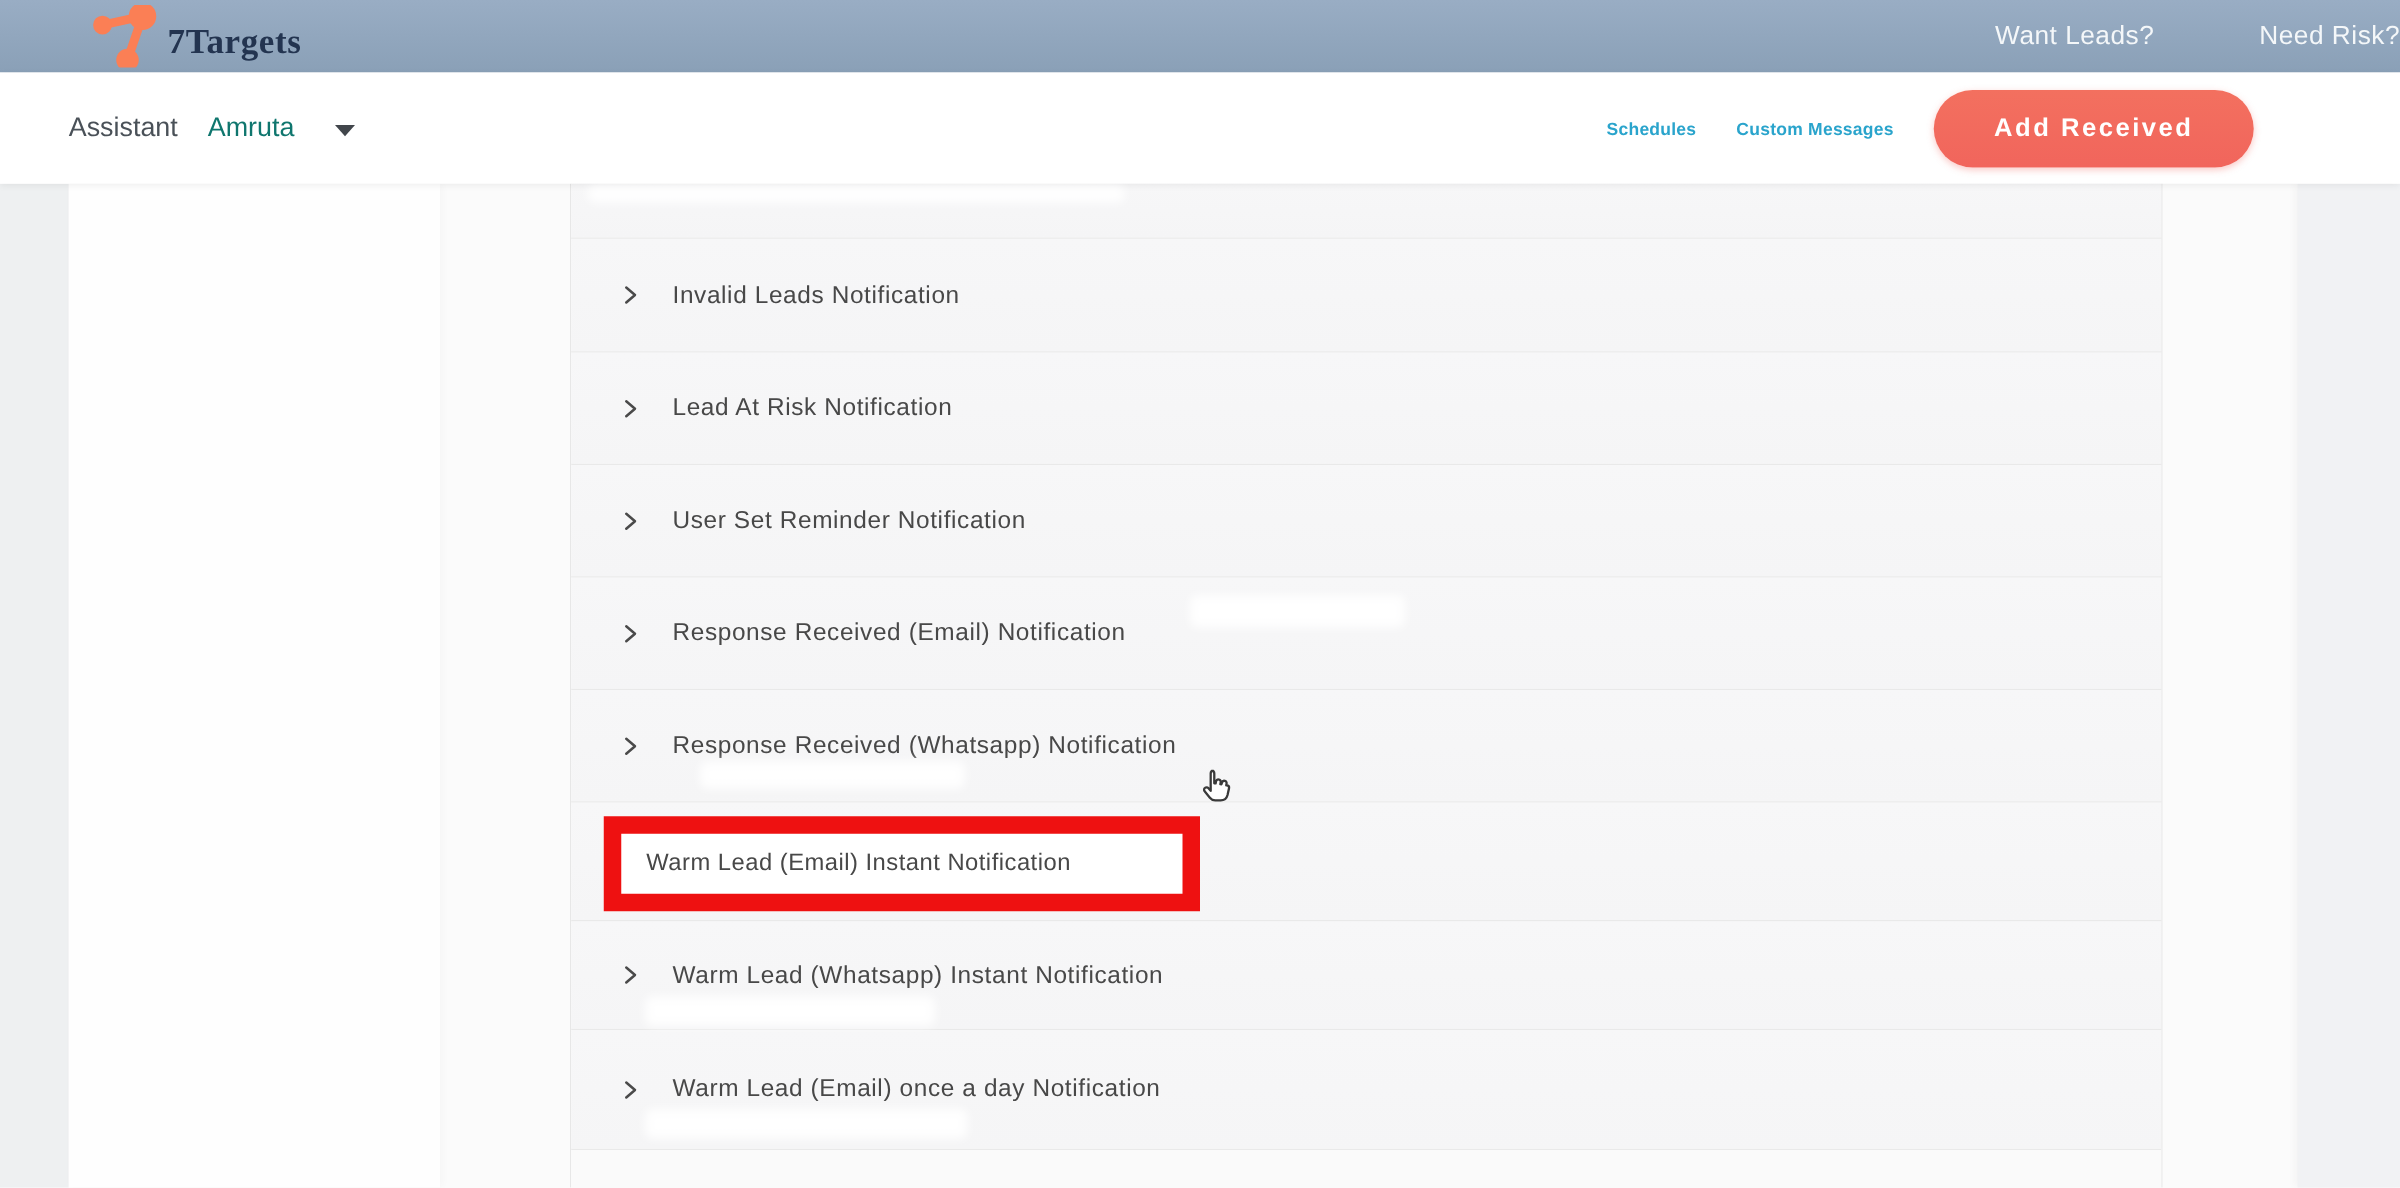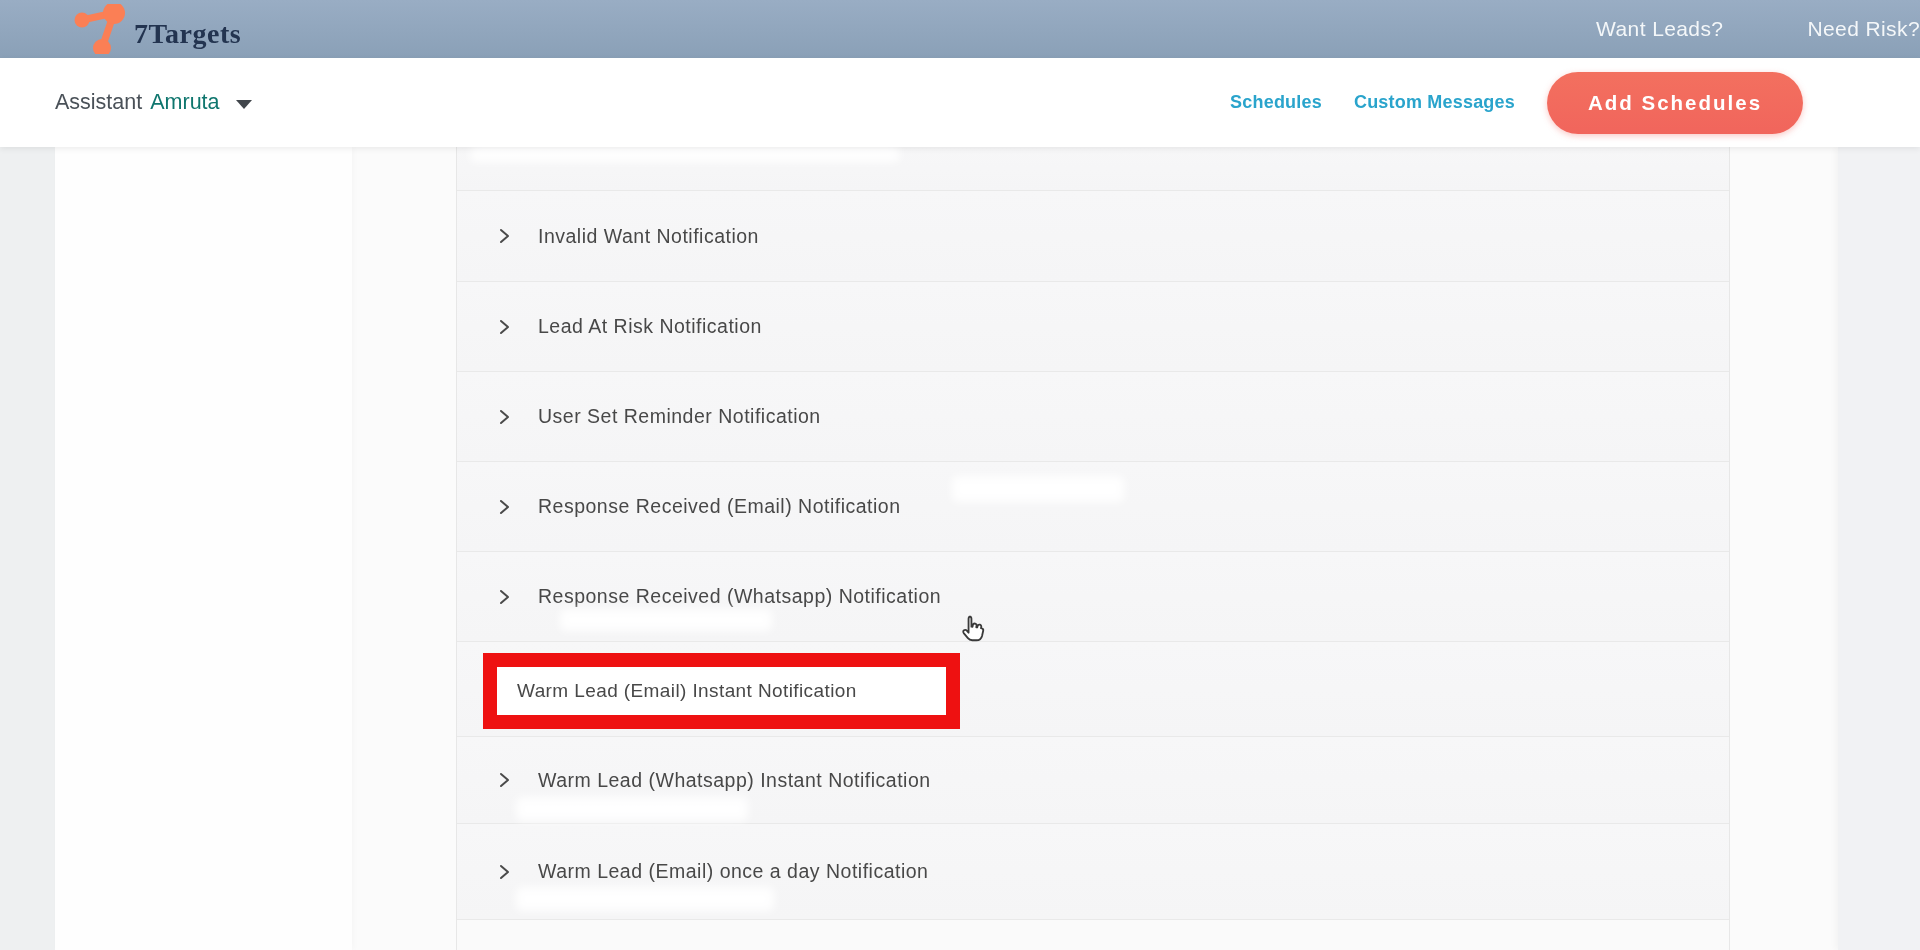--- a/index.html
+++ b/index.html
@@ -15,28 +15,28 @@
   .brand-name { font-family:"Liberation Serif", serif; font-weight:bold;
                 font-size:28px; color:#233450; margin-left:6px; line-height:1;
                 padding-bottom:6px; letter-spacing:0.5px; }
   .topbar-links { display:flex; gap:84px; }
   .topbar-link { color:#f4f7f9; font-size:21px; letter-spacing:0.4px; cursor:pointer; }
 
   
   .header { position:absolute; left:0; top:58px; width:1920px; height:89px;
             background:#ffffff; box-shadow:0 2px 6px rgba(0,0,0,0.07);
             display:flex; align-items:center; justify-content:space-between; z-index:5; }
-  .assistant { display:flex; align-items:center; margin-left:55px; font-size:21.5px; }
+  .assistant { display:flex; align-items:center; margin-left:55px; font-size:21.5px;gap:16px; }
   .assistant-label { color:#4a5158; }
   .assistant-name { color:#0f766e; margin-left:8px; }
   .caret-down { width:0; height:0; border-left:8px solid transparent;
                 border-right:8px solid transparent; border-top:9px solid #41464b;
                 margin-left:16px; margin-top:3px; }
   .header-right { display:flex; align-items:center; gap:32px; margin-right:117px; }
-  .header-link { color:#2aa4cc; font-size:18px; font-weight:bold; letter-spacing:0.2px; cursor:pointer; }
+  .header-link { color:#2aa4cc; font-size:14px; font-weight:bold; letter-spacing:0.2px; cursor:pointer; }
   .add-btn { width:256px; height:62px; border:none; border-radius:31px;
              background:linear-gradient(#f3705f,#f1655c); color:#ffffff;
              font-family:"Liberation Sans", sans-serif;
              font-size:20.5px; font-weight:bold; letter-spacing:2px;
              box-shadow:0 2px 6px rgba(241,101,92,0.35); cursor:pointer; }
 
   
   .left-gutter { position:absolute; left:0; top:147px; width:55px; height:803px;
                  background:#eef0f1; }
   .sidebar { position:absolute; left:55px; top:147px; width:297px; height:803px;
@@ -94,38 +94,38 @@
 
 <div class="header">
   <div class="assistant">
     <span class="assistant-label">Assistant</span>
     <span class="assistant-name">Amruta</span>
     <span class="caret-down"></span>
   </div>
   <div class="header-right">
     <span class="header-link">Schedules</span>
     <span class="header-link">Custom Messages</span>
-    <button class="add-btn">Add Schedules</button>
+    <button class="add-btn">Add Received</button>
   </div>
 </div>
 
 <div class="left-gutter"></div>
 <div class="sidebar"></div>
 <div class="right-band"></div>
 
 <div class="card">
   <div class="acc-row partial-top"></div>
 
   <div class="acc-row" style="height:91px">
     <span class="chev">
         <svg width="13" height="18" viewBox="0 0 13 18">
           <polyline points="3,3 10,9 3,15" fill="none" stroke="#4a4a4a" stroke-width="2" stroke-linecap="round" stroke-linejoin="round"></polyline>
         </svg>
       </span>
-    <span class="acc-label">Invalid Want Notification</span>
+    <span class="acc-label">Invalid Leads Notification</span>
   </div>
 
   <div class="acc-row" style="height:90px">
     <span class="chev">
         <svg width="13" height="18" viewBox="0 0 13 18">
           <polyline points="3,3 10,9 3,15" fill="none" stroke="#4a4a4a" stroke-width="2" stroke-linecap="round" stroke-linejoin="round"></polyline>
         </svg>
       </span>
     <span class="acc-label">Lead At Risk Notification</span>
   </div>

